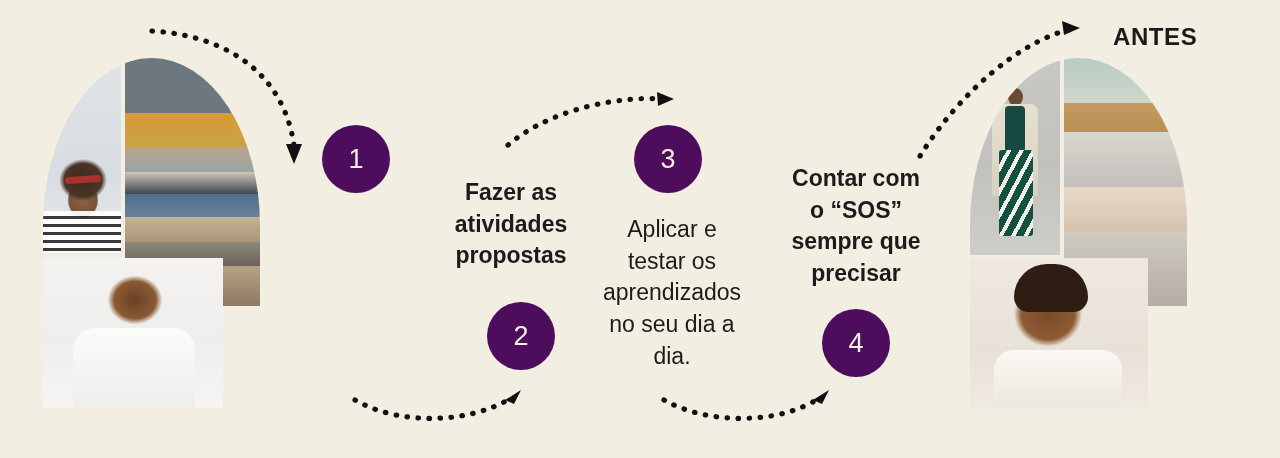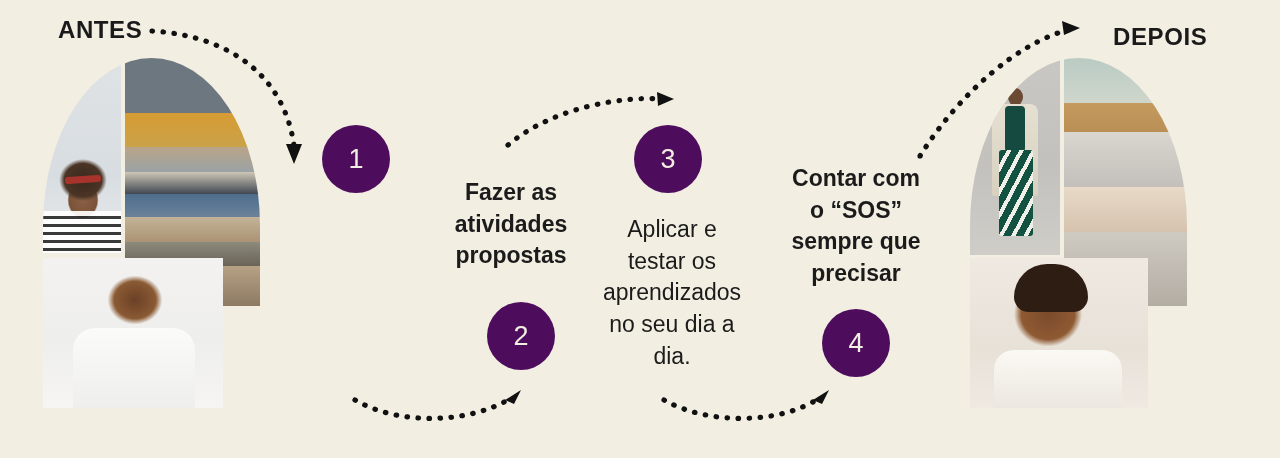--- a/index.html
+++ b/index.html
@@ -202,23 +202,22 @@
     stroke-linecap: round;
     stroke-dasharray: 0.5 10.5;
   }
   .arrow-head { fill: #111111; }
 </style>
 </head>
 <body style="background: rgb(242, 238, 226);">
 
 <div id="canvas" style="background: rgb(242, 238, 226);">
 
-  <div class="section-label" id="label-antes">ANTES</div>
-
-  <div class="section-label" id="label-depois">DEPOIS</div>
+
+  <div class="section-label" id="label-depois">ANTES</div>
 
   <div class="collage" id="collage-antes">
     <div class="tile" id="antes-tile-worried">
       <div class="band"></div>
       <div class="stripes"></div>
     </div>
     <div class="tile" id="antes-tile-pile"></div>
     <div class="tile" id="antes-tile-stress">
       <div class="shirt"></div>
     </div>

